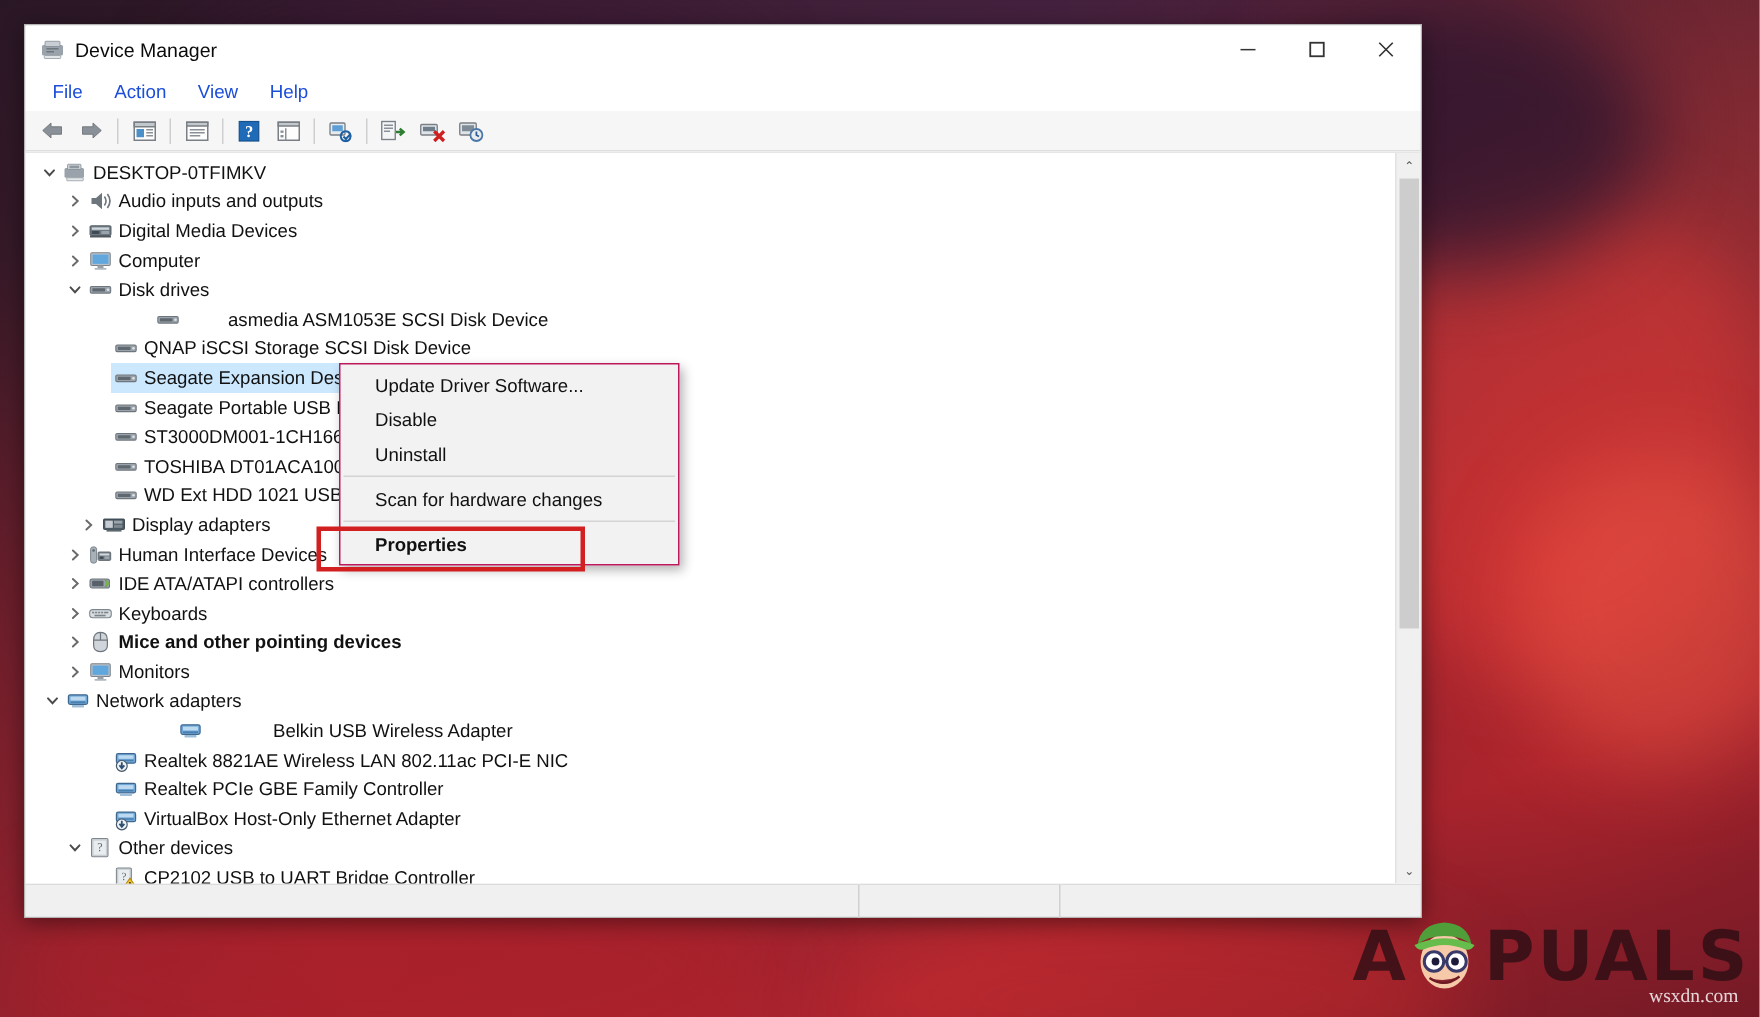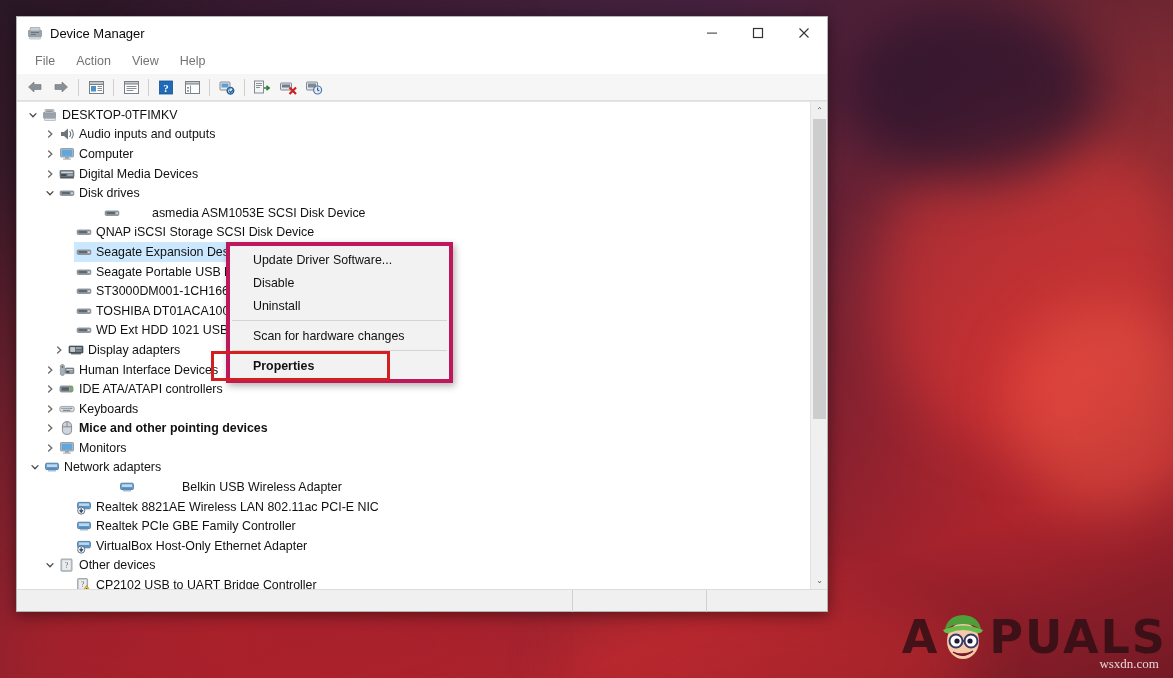--- a/index.html
+++ b/index.html
@@ -20,21 +20,21 @@
   .wp-blob { position: absolute; border-radius: 50%; filter: blur(26px); pointer-events: none; }
   .wp-b1 { left: 880px; top: 120px; width: 300px; height: 330px; background: rgba(230,60,55,0.40); }
   .wp-b2 { left: 1010px; top: 300px; width: 190px; height: 210px; background: rgba(255,110,80,0.32); }
   .wp-b3 { left: 840px; top: 0px;   width: 260px; height: 180px; background: rgba(40,20,45,0.75); }
   .wp-b4 { left: 0px;   top: 560px; width: 520px; height: 170px; background: rgba(175,30,40,0.45); }
   .wp-b5 { left: 560px; top: 600px; width: 420px; height: 130px; background: rgba(210,45,45,0.40); }
   .wp-b6 { left: 120px; top: 0px;   width: 380px; height: 120px; background: rgba(60,25,55,0.65); }
 
   
   #device-manager-window {
-    position: absolute; left: 16px; top: 16px; width: 812px; height: 596px;
+    position: absolute; left: 16px; top: 16px; width: 932px; height: 596px;
     background: #ffffff;
     border: 1px solid #b4b4b4;
     box-shadow: 0 3px 14px rgba(0,0,0,0.45);
     display: flex; flex-direction: column;
   }
   .titlebar {
     height: 32px; background: #ffffff; display: flex; align-items: center;
     flex: 0 0 32px; position: relative;
   }
   .title-left { display: flex; align-items: center; padding-left: 10px; gap: 7px; }
@@ -43,21 +43,21 @@
   .win-btn {
     width: 46px; height: 32px; display: flex; align-items: center; justify-content: center;
     font-size: 13px; color: #202020; cursor: default;
   }
 
   .menubar {
     height: 25px; flex: 0 0 25px; display: flex; align-items: center;
     padding-left: 9px; gap: 3px; background: #ffffff;
   }
   .menu-item {
-    font-size: 12.5px; color: #737373; padding: 3px 9px; cursor: default; line-height: 1;
+    font-size: 12.5px; color: #1d4ed8; padding: 3px 9px; cursor: default; line-height: 1;
   }
 
   .toolbar {
     height: 27px; flex: 0 0 27px; display: flex; align-items: center;
     padding-left: 6px; gap: 2px; background: #f6f6f6;
     border-bottom: 1px solid #dedede;
   }
   .tb-btn {
     width: 24px; height: 23px; display: flex; align-items: center; justify-content: center;
     cursor: default;
@@ -107,21 +107,21 @@
     display: flex; align-items: center;
   }
   .st-seg { height: 22px; font-size: 11px; color: #333; display: flex; align-items: center; padding-left: 6px; }
   .st-seg.s1 { flex: 0 0 556px; border-right: 1px solid #d0d0d0; }
   .st-seg.s2 { flex: 0 0 134px; border-right: 1px solid #d0d0d0; }
   .st-seg.s3 { flex: 1 1 auto; }
 
   
   #context-menu {
     position: absolute; left: 226px; top: 242px; width: 227px;
-    background: #f2f2f2; border: 4px solid #be185d;
+    background: #f2f2f2; border: 1px solid #be185d;
     box-shadow: 2px 3px 7px rgba(0,0,0,0.30); z-index: 40; padding: 2px 0;
   }
   .cm-item {
     height: 23px; display: flex; align-items: center; padding-left: 23px;
     font-size: 12.4px; color: #111; cursor: default; white-space: nowrap;
   }
   .cm-item.bold { font-weight: bold; }
   .cm-sep { height: 1px; background: #d4d4d4; margin: 3px 2px; }
 
   #properties-highlight {
@@ -314,44 +314,44 @@
             <span class="lbl">Audio inputs and outputs</span>
           </div>
           <div class="trow" style="padding-left: 25px;">
             <span class="chev">
               <svg width="10" height="10" viewBox="0 0 10 10">
                 <path d="M3.6 2 L6.8 5 L3.6 8" stroke="#6a6a6a" stroke-width="1.3" fill="none" stroke-linecap="round"></path>
               </svg>
             </span>
             <span class="ico">
               <svg width="16" height="16" viewBox="0 0 16 16" class="ic">
-                <rect x="1.5" y="2.5" width="13" height="8.5" rx="0.8" fill="#b9c0c7" stroke="#7c848b" stroke-width="0.7"></rect>
-                <rect x="2.7" y="3.7" width="10.6" height="6.2" fill="#5fa7dd"></rect>
-                <rect x="6" y="11" width="4" height="1.8" fill="#97a0a8"></rect>
-                <rect x="4" y="12.6" width="8" height="1.2" rx="0.4" fill="#b0b8bf"></rect>
-              </svg>
-            </span>
-            <span class="lbl">Computer</span>
-          </div>
-          <div class="trow" style="padding-left: 25px;">
-            <span class="chev">
-              <svg width="10" height="10" viewBox="0 0 10 10">
-                <path d="M3.6 2 L6.8 5 L3.6 8" stroke="#6a6a6a" stroke-width="1.3" fill="none" stroke-linecap="round"></path>
-              </svg>
-            </span>
-            <span class="ico">
-              <svg width="16" height="16" viewBox="0 0 16 16" class="ic">
                 <rect x="1" y="4.5" width="14" height="6.5" rx="0.8" fill="#6e7a83" stroke="#4e585f" stroke-width="0.6"></rect>
                 <rect x="2.2" y="5.6" width="11.6" height="1.6" fill="#cfd6db"></rect>
                 <rect x="2.2" y="8" width="5" height="2" fill="#3f4a52"></rect>
                 <rect x="8.6" y="8" width="5.2" height="2" fill="#9aa4ac"></rect>
                 <rect x="1" y="11" width="14" height="1.4" rx="0.4" fill="#50595f"></rect>
               </svg>
             </span>
             <span class="lbl">Digital Media Devices</span>
+          </div>
+          <div class="trow" style="padding-left: 25px;">
+            <span class="chev">
+              <svg width="10" height="10" viewBox="0 0 10 10">
+                <path d="M3.6 2 L6.8 5 L3.6 8" stroke="#6a6a6a" stroke-width="1.3" fill="none" stroke-linecap="round"></path>
+              </svg>
+            </span>
+            <span class="ico">
+              <svg width="16" height="16" viewBox="0 0 16 16" class="ic">
+                <rect x="1.5" y="2.5" width="13" height="8.5" rx="0.8" fill="#b9c0c7" stroke="#7c848b" stroke-width="0.7"></rect>
+                <rect x="2.7" y="3.7" width="10.6" height="6.2" fill="#5fa7dd"></rect>
+                <rect x="6" y="11" width="4" height="1.8" fill="#97a0a8"></rect>
+                <rect x="4" y="12.6" width="8" height="1.2" rx="0.4" fill="#b0b8bf"></rect>
+              </svg>
+            </span>
+            <span class="lbl">Computer</span>
           </div>
           <div class="trow" style="padding-left: 25px;">
             <span class="chev">
               <svg width="10" height="10" viewBox="0 0 10 10">
                 <path d="M2 3.6 L5 6.8 L8 3.6" stroke="#4a4a4a" stroke-width="1.3" fill="none" stroke-linecap="round"></path>
               </svg>
             </span>
             <span class="ico">
               <svg width="16" height="16" viewBox="0 0 16 16" class="ic">
                 <rect x="1.2" y="6" width="13.6" height="4.4" rx="0.9" fill="#9aa3ab" stroke="#6e767d" stroke-width="0.7"></rect>

